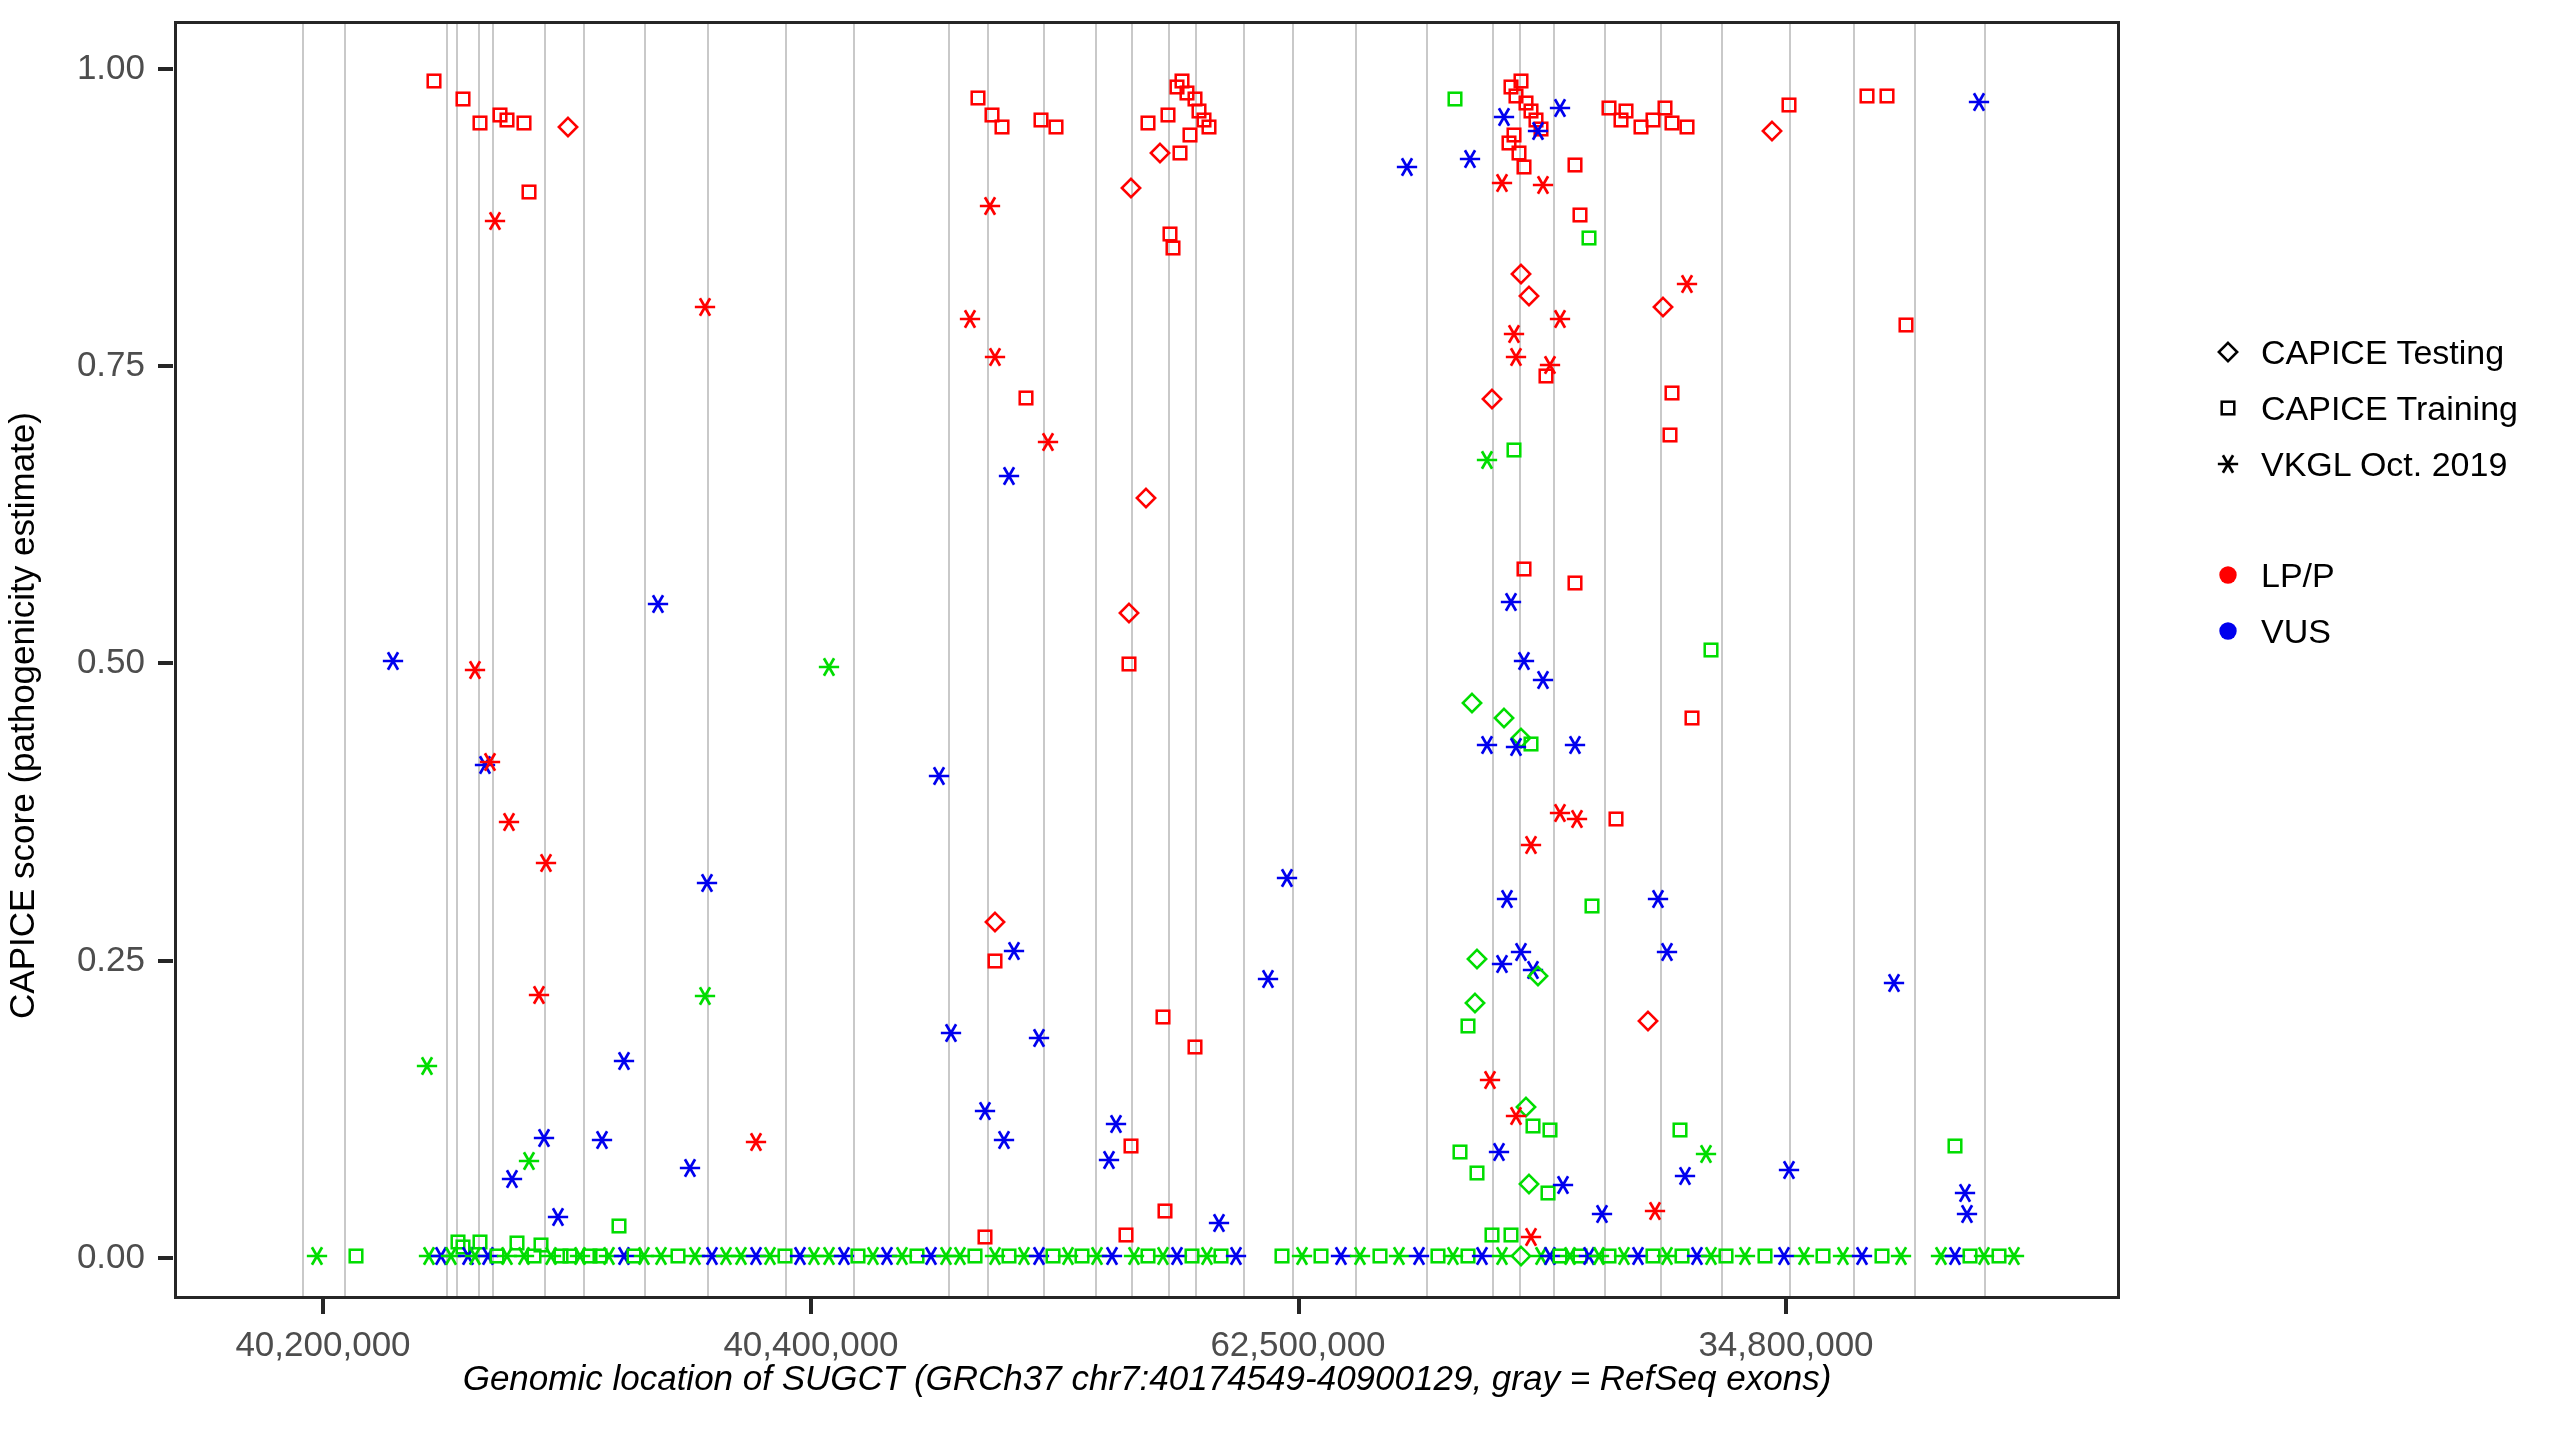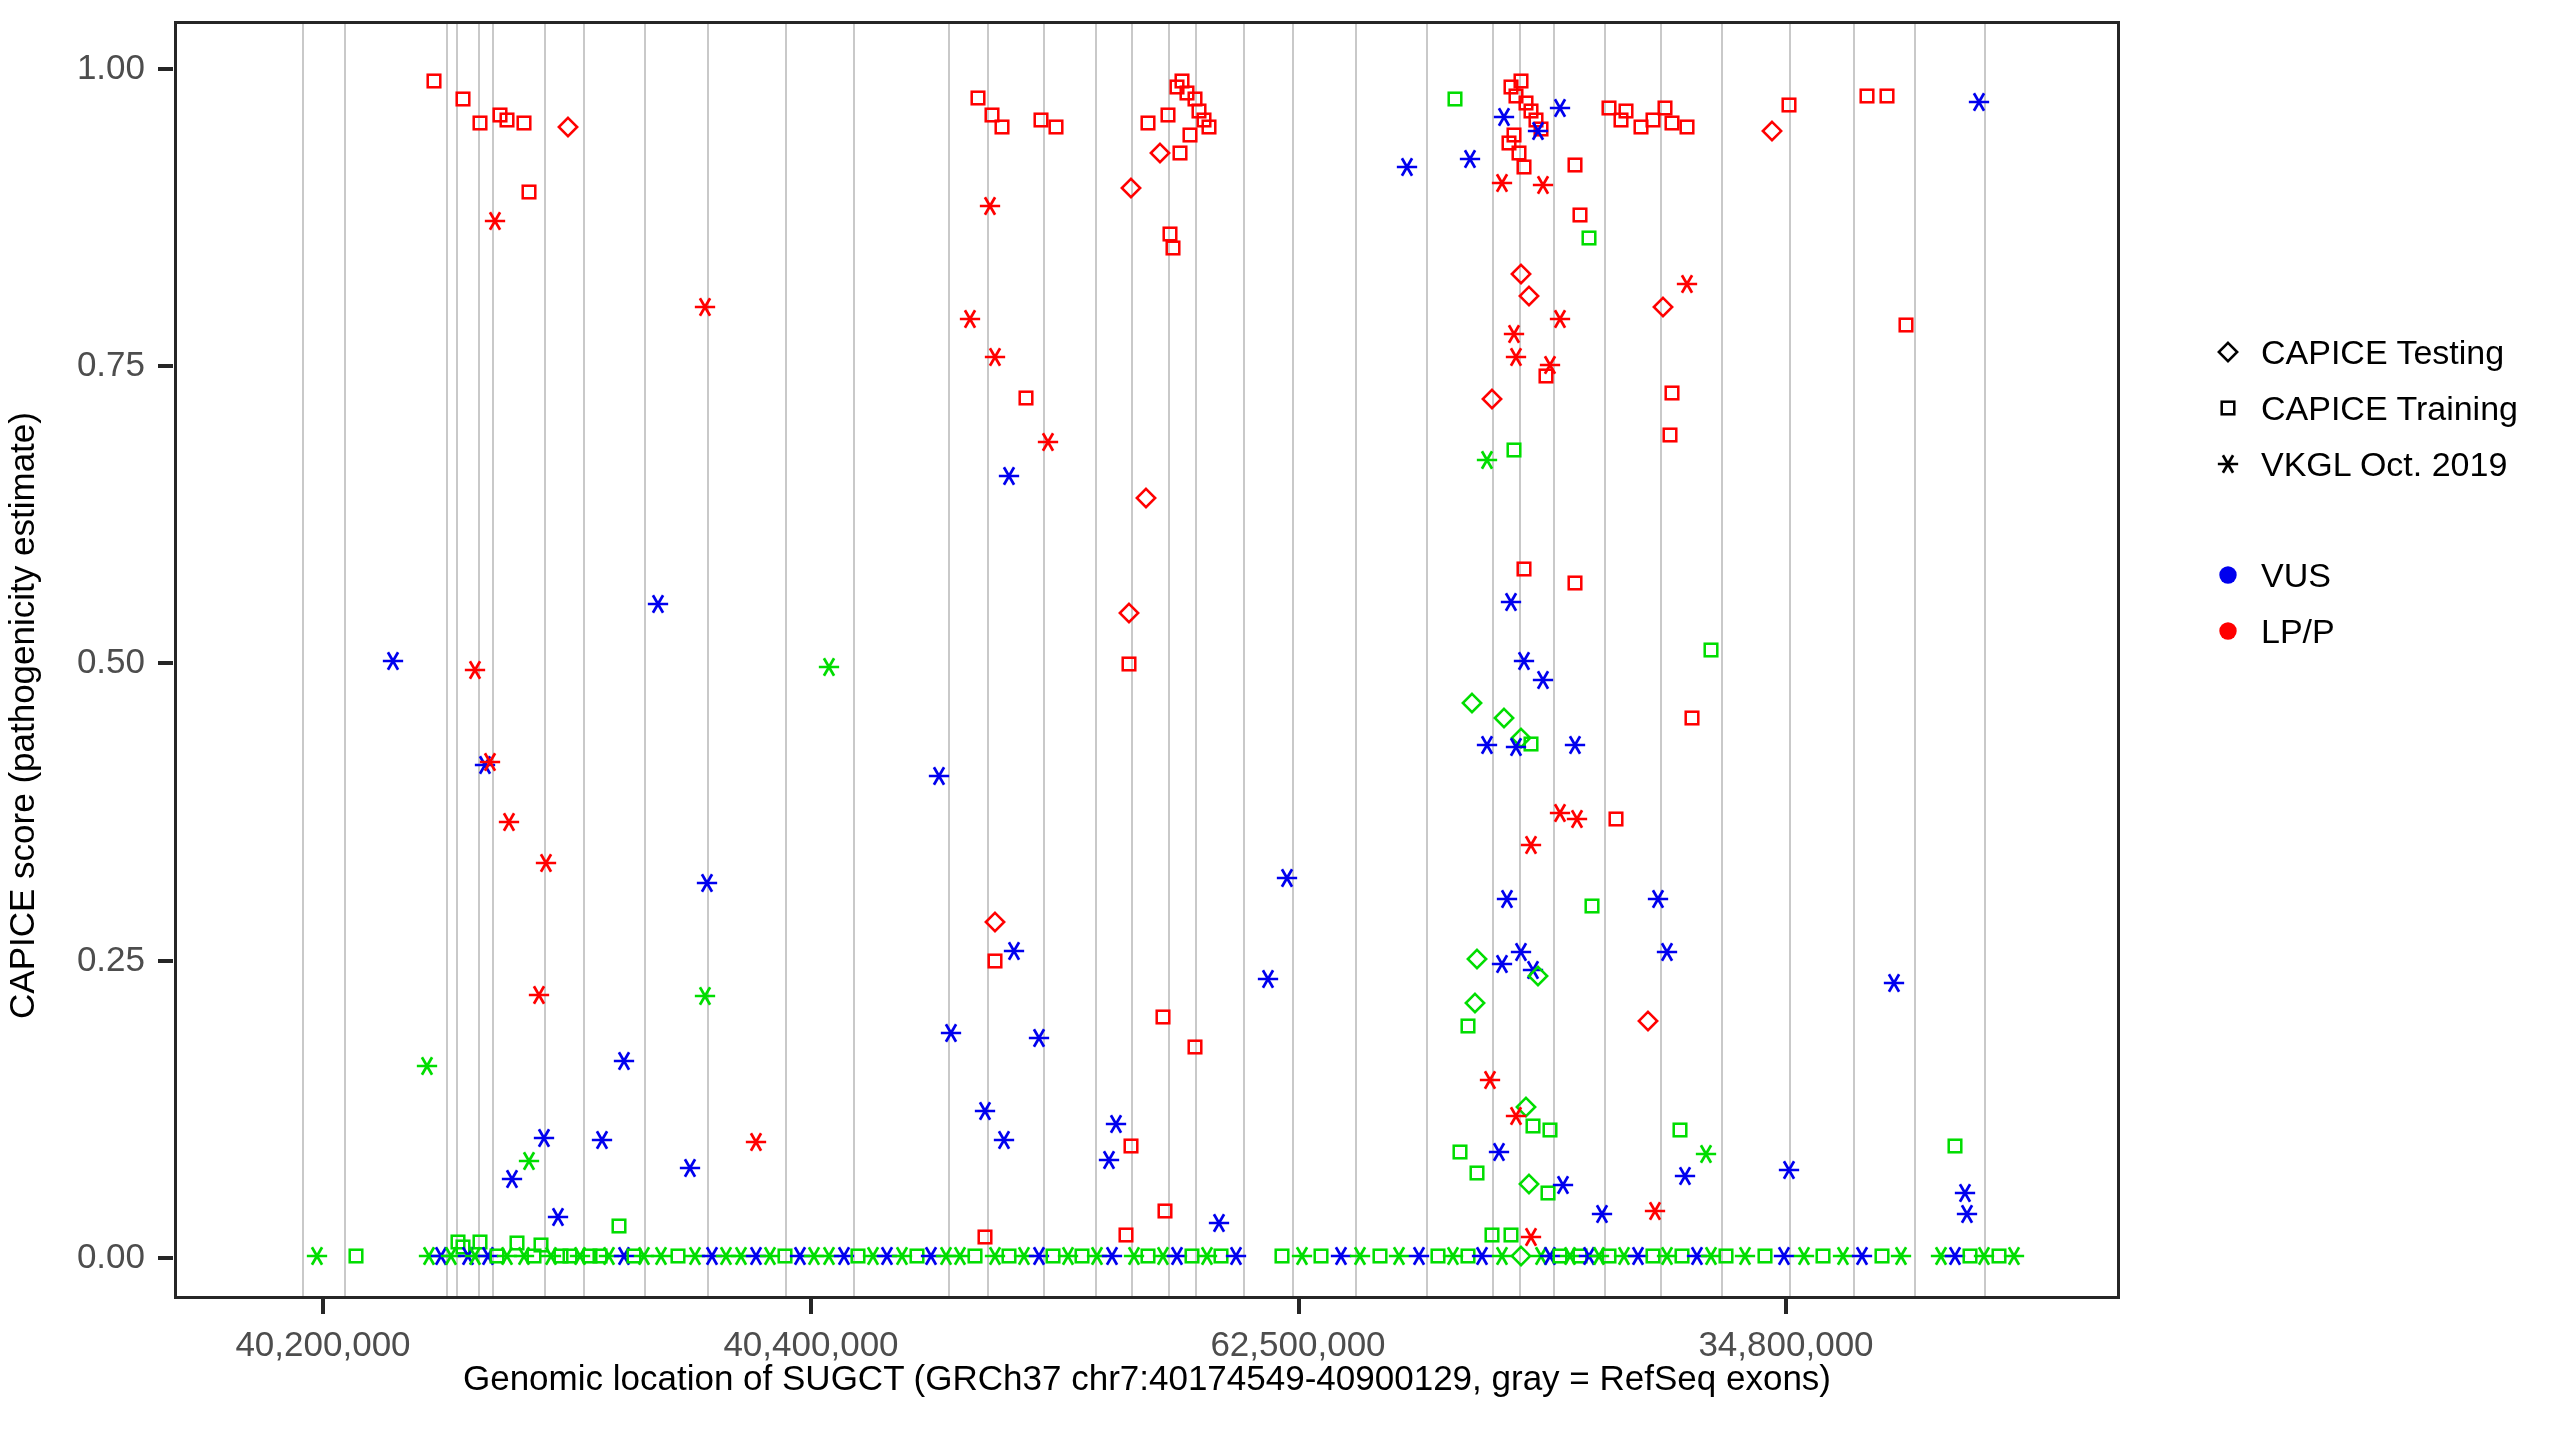--- a/index.html
+++ b/index.html
@@ -11,21 +11,21 @@
   
   #ylab{
     position:absolute;left:0px;top:0px;width:1431px;height:44px;
     transform-origin:0 0;transform:rotate(-90deg) translate(-1431px,0);
     display:flex;align-items:center;justify-content:center;
     font-size:35px;color:#000;letter-spacing:0px;white-space:nowrap;
   }
   #xlab{
     position:absolute;left:174px;top:1355px;width:1946px;height:46px;
     display:flex;align-items:center;justify-content:center;
-    font-size:35px;color:#000;white-space:nowrap;
+    font-size:35px;color:#000;white-space:nowrap;font-style:italic;
   }
 
   
   #panel{
     position:absolute;left:174px;top:21px;width:1946px;height:1278px;
     border:3.8px solid #262626;background:#fff;box-sizing:border-box;
   }
   #plotarea{position:absolute;inset:0;overflow:hidden;}
   .gridline{position:absolute;top:0;bottom:0;width:1.5px;background:#c9c9c9;}
 
@@ -1631,30 +1631,30 @@
             </svg>
           </div>
           <div class="leg-lab">VKGL Oct. 2019</div>
         </div>
       </div>
     <div class="leg-gap"></div>
     <div id="legend-class-items">
         <div class="leg-row">
           <div class="leg-key">
             <svg width="29" height="29" viewBox="0 0 30 30" class="leg-sym leg-sym">
+              <circle cx="15" cy="15" r="9" fill="#ff0000"></circle>
+            </svg>
+          </div>
+          <div class="leg-lab">LP/P</div>
+        </div>
+        <div class="leg-row">
+          <div class="leg-key">
+            <svg width="29" height="29" viewBox="0 0 30 30" class="leg-sym leg-sym">
               <circle cx="15" cy="15" r="9" fill="#0000ee"></circle>
             </svg>
           </div>
           <div class="leg-lab">VUS</div>
-        </div>
-        <div class="leg-row">
-          <div class="leg-key">
-            <svg width="29" height="29" viewBox="0 0 30 30" class="leg-sym leg-sym">
-              <circle cx="15" cy="15" r="9" fill="#ff0000"></circle>
-            </svg>
-          </div>
-          <div class="leg-lab">LP/P</div>
         </div>
       </div>
   </div>
 
 </div>
 
 
 </body></html>

